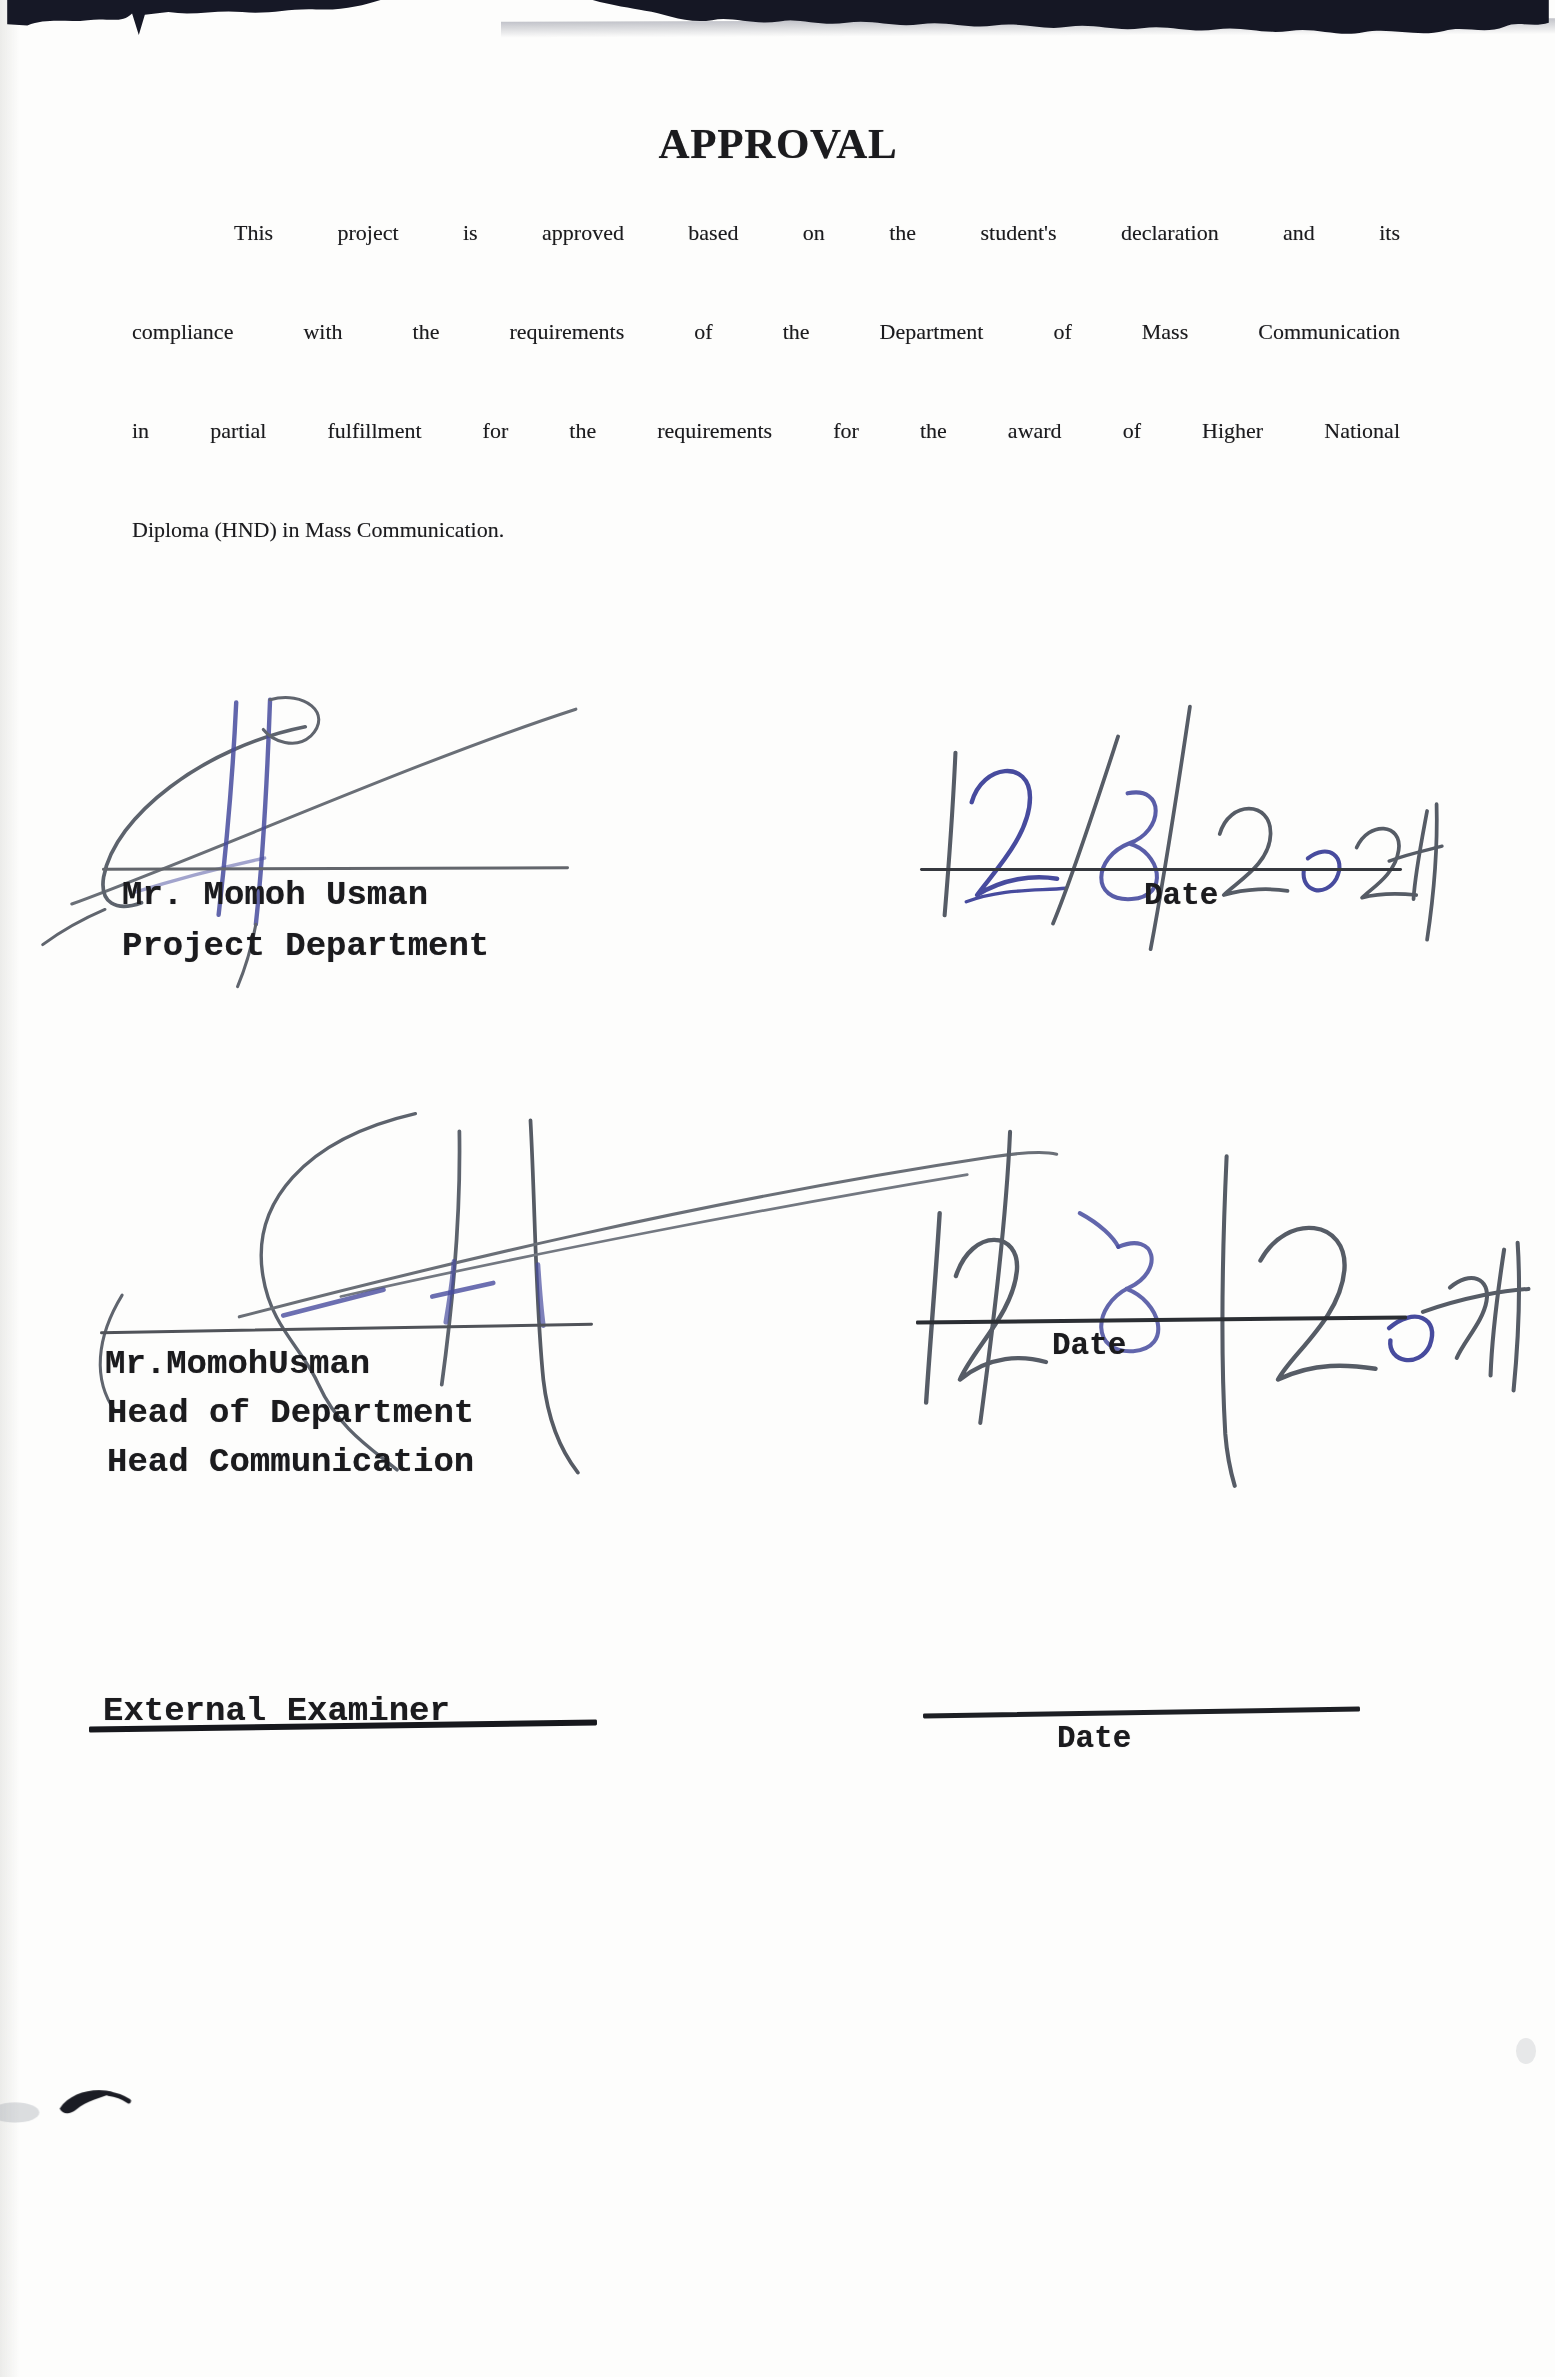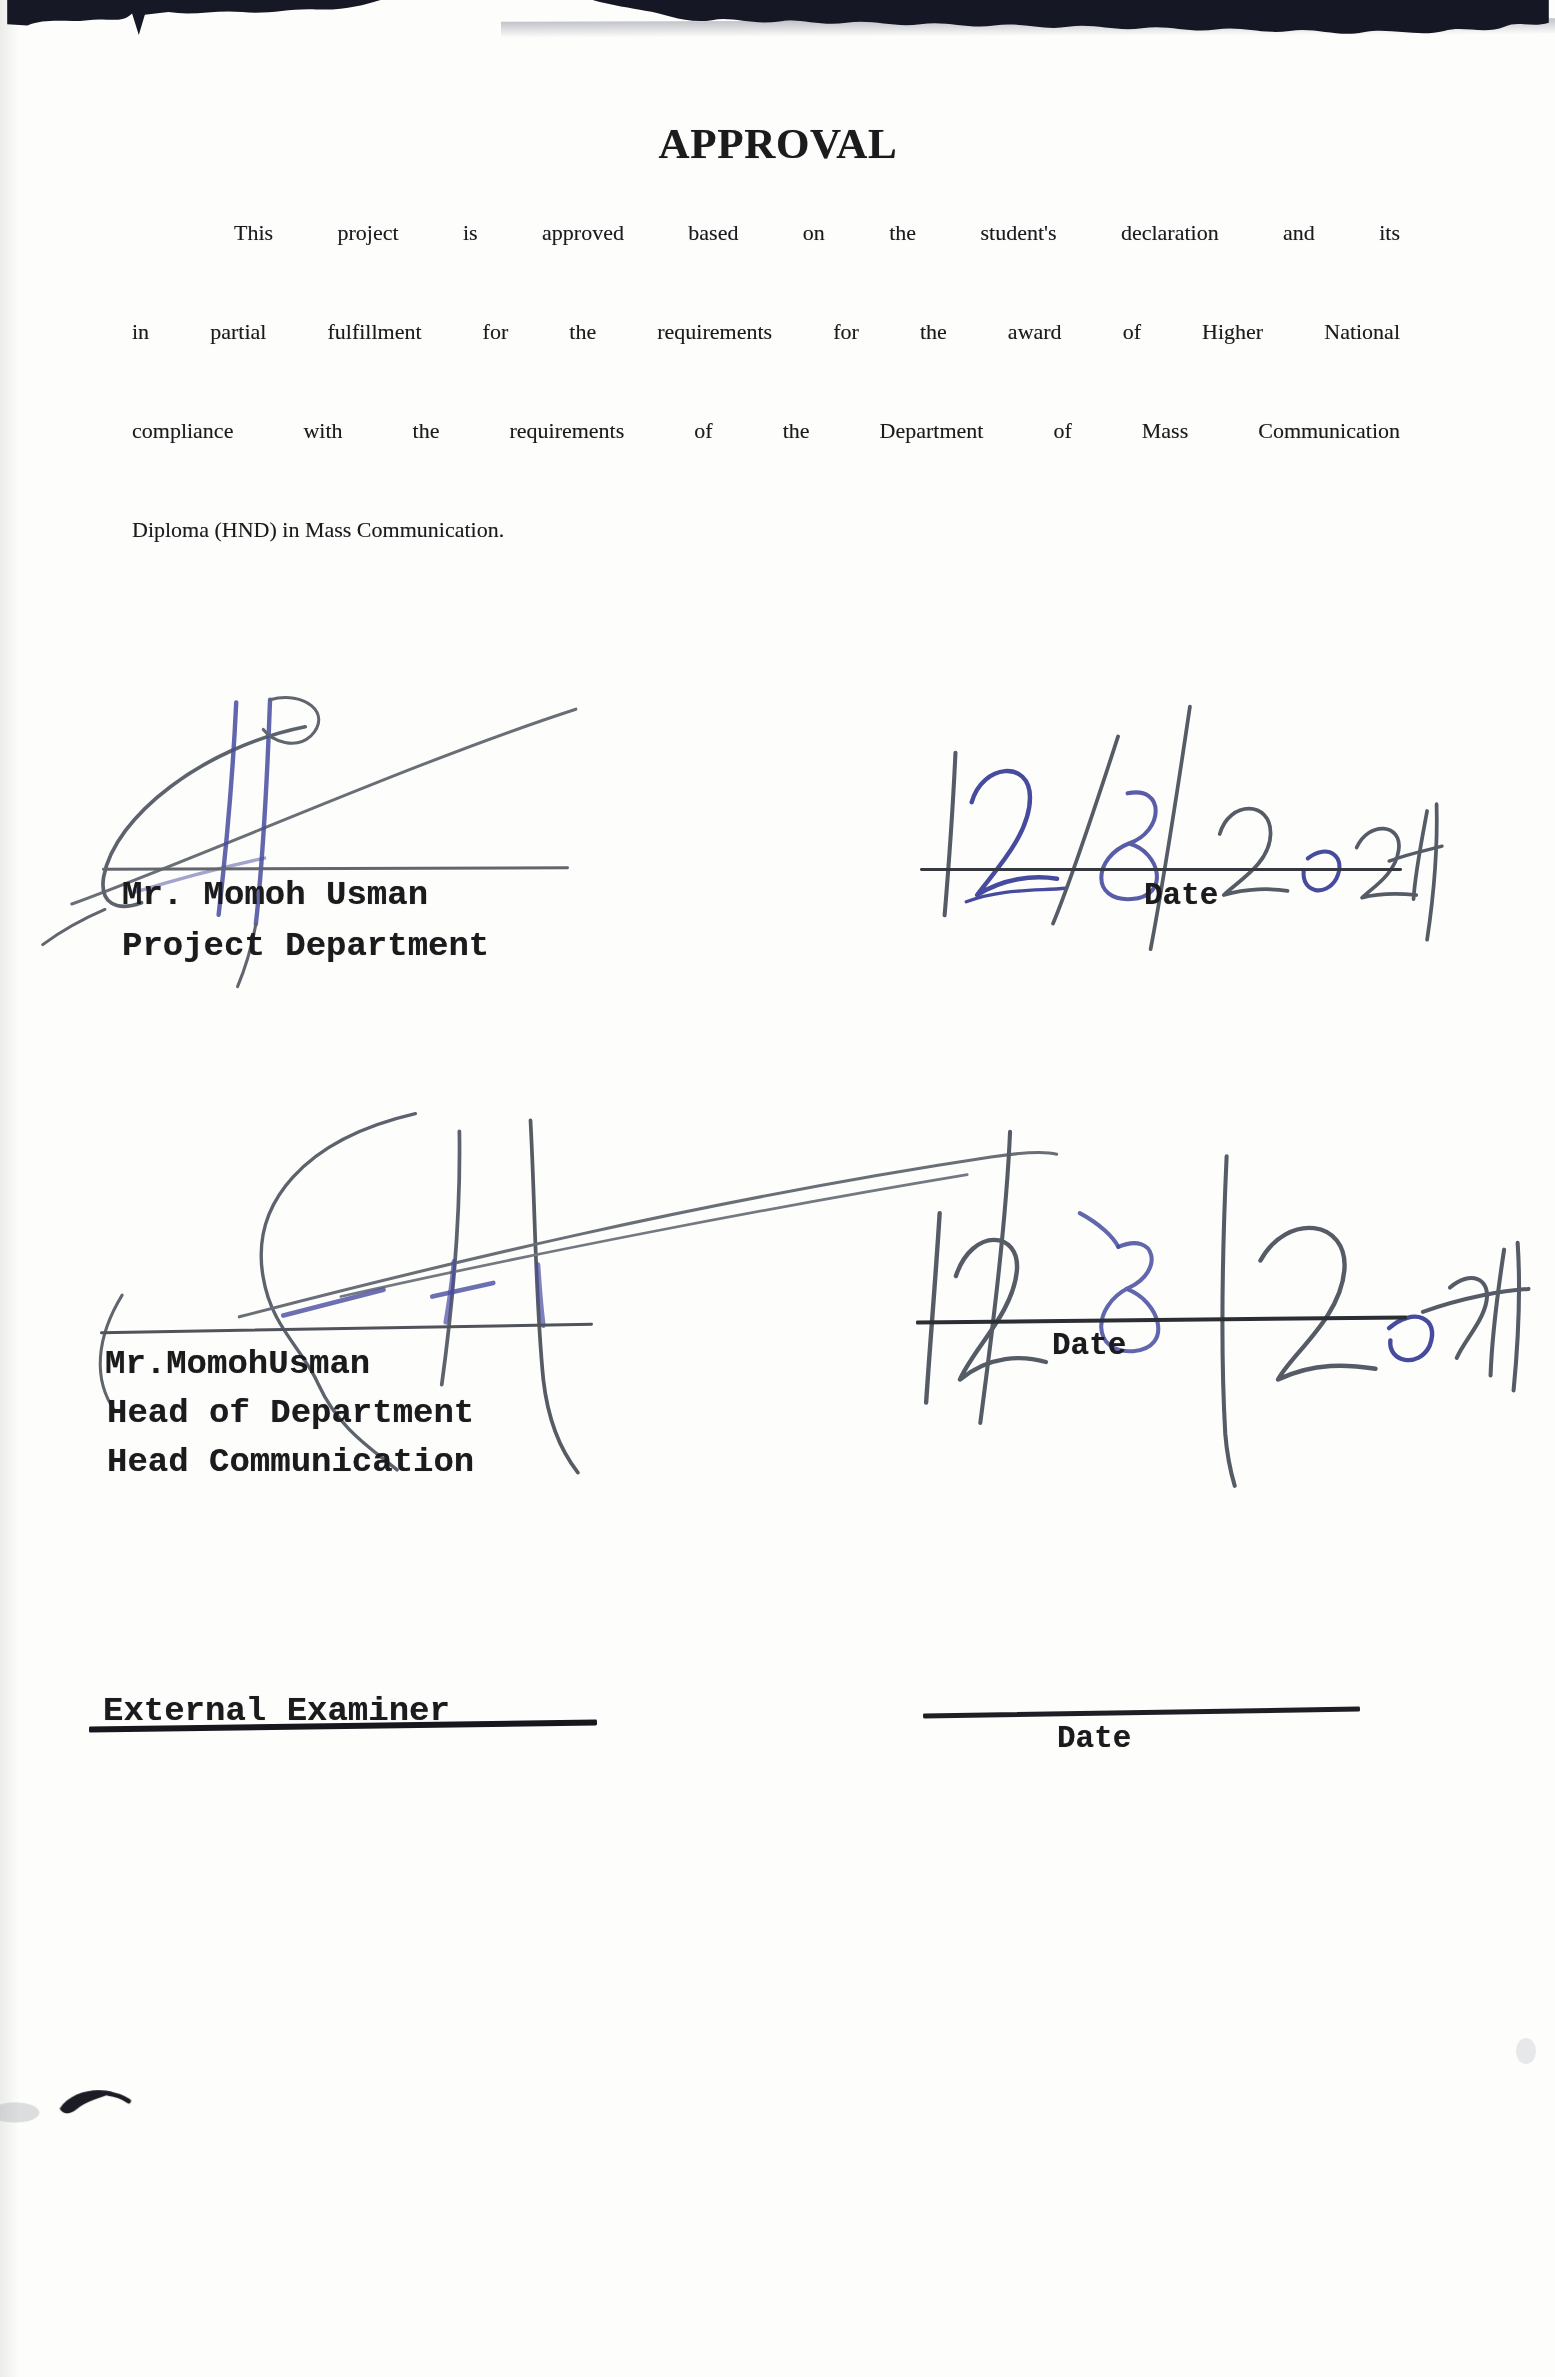--- a/index.html
+++ b/index.html
@@ -68,22 +68,22 @@
         C2100,56 2060,40 2020,48 C1980,56 1950,40 1910,46 C1870,52 1840,38 1800,44
         C1760,50 1730,36 1690,42 C1650,48 1620,34 1580,40 C1540,46 1510,32 1470,38
         C1430,44 1400,30 1360,36 C1320,42 1290,28 1250,34 C1210,40 1180,26 1150,32
         C1110,38 1080,24 1050,30 C1010,36 980,20 950,16 C930,12 900,8 872,0 Z"></path>
     </svg>
 
     <div class="title">APPROVAL</div>
 
     <div class="para">
       <div class="pline first">This project is approved based on the student's declaration and its</div>
+      <div class="pline">compliance with the requirements of the Department of Mass Communication</div>
       <div class="pline">in partial fulfillment for the requirements for the award of Higher National</div>
-      <div class="pline">compliance with the requirements of the Department of Mass Communication</div>
       <div class="pline last">Diploma (HND) in Mass Communication.</div>
     </div>
 
     <svg role="img" style="left:34px;top:674px" width="556" height="318" viewBox="0 0 820 470" fill="none" stroke-linecap="round" stroke-linejoin="round" aria-label="handwritten signature in blue ink">
       <path d="M55,340 C260,265 560,130 800,52" stroke="#6a6f77" stroke-width="4.5"></path>
       <path d="M400,78 C250,108 118,210 102,300 C96,338 120,352 158,338" stroke="#5d636d" stroke-width="5.5"></path>
       <path d="M298,42 C293,150 283,260 272,356" stroke="#474b9e" stroke-width="6.5" opacity=".85"></path>
       <path d="M348,38 C344,150 338,268 327,370" stroke="#474b9e" stroke-width="6.5" opacity=".85"></path>
       <path d="M348,38 C398,24 442,58 408,92 C386,112 352,100 338,82" stroke="#60656e" stroke-width="4.5"></path>
       <path d="M327,370 C320,408 310,438 300,462" stroke="#60656e" stroke-width="4.5"></path>

